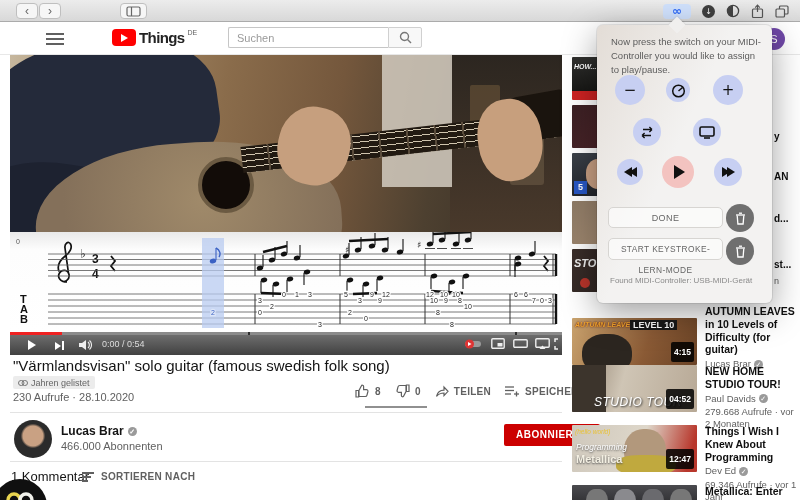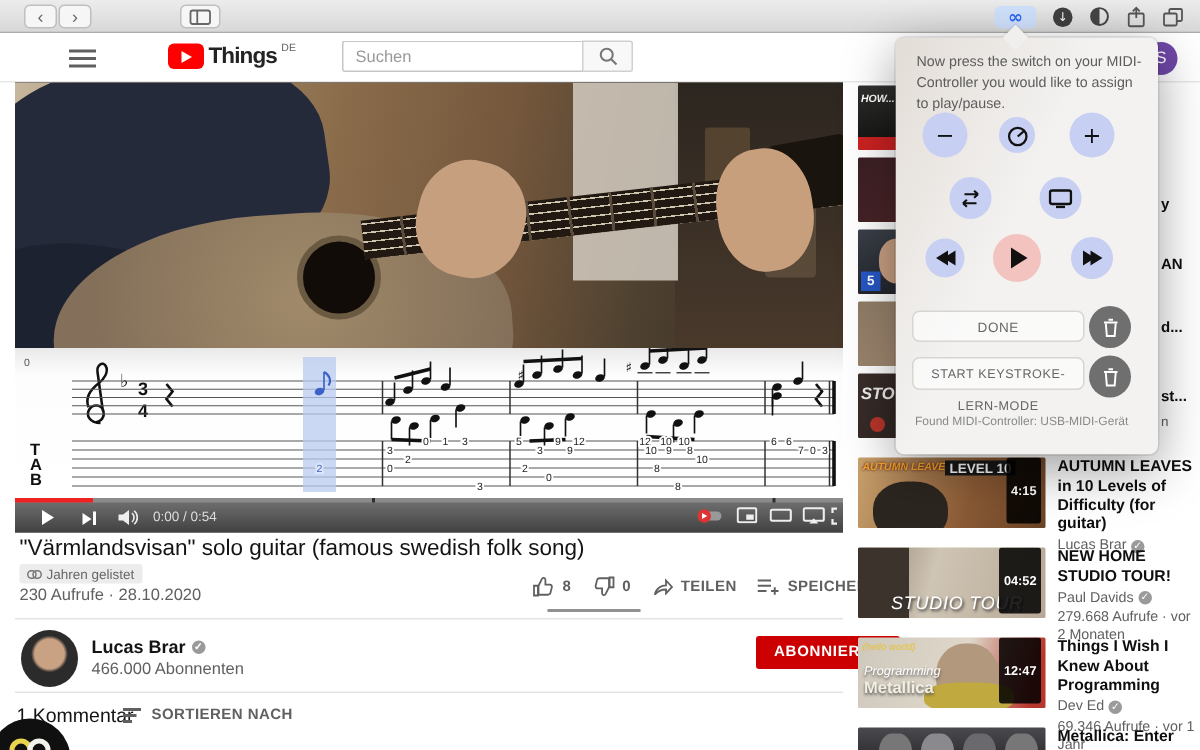--- a/index.html
+++ b/index.html
@@ -92,21 +92,21 @@
   .sorticon{display:flex;flex-direction:column;gap:2px;}
   .sorticon i{height:2px;background:#606060;display:block;}
 
   
   .thumb{left:572px;width:125px;height:47px;border-radius:1px;overflow:hidden;background:#888;}
   .sv-text{left:705px;width:93px;}
   .sv-title{font-size:10.5px;font-weight:bold;color:#0f0f0f;line-height:1.22;}
   .sv-meta{font-size:9.5px;color:#606060;margin-top:2px;line-height:1.3;display:flex;align-items:center;gap:3px;}
   .sv-meta2{font-size:9.5px;color:#606060;line-height:1.3;margin-top:1px;}
   .dur{position:absolute;right:3px;bottom:3px;background:rgba(0,0,0,.85);color:#fff;font-size:8.5px;
-       padding:16px 3px;border-radius:2px;line-height:12px;font-weight:bold;text-align:center;}
+       padding:4px 3px;border-radius:2px;line-height:12px;font-weight:bold;text-align:center;}
   .cth{left:572px;width:125px;height:43px;overflow:hidden;border-radius:1px;}
   .frag{left:774px;font-size:10px;font-weight:bold;color:#0f0f0f;}
 
   
   .t-autumn{background:linear-gradient(110deg,#caa36e,#8a5a35 60%,#6a4326);}
   .t-autumn .tx1{position:absolute;left:3px;top:3px;color:#f2a52e;font-size:7px;font-weight:bold;font-style:italic;text-shadow:0 0 2px #400;}
   .t-autumn .tx2{position:absolute;left:58px;top:2px;color:#fff;font-size:9px;font-weight:bold;background:#181818;padding:0 3px;}
   .t-autumn .guy{position:absolute;left:10px;top:16px;width:50px;height:40px;background:#2c2620;border-radius:45%;}
   .t-studio{background:linear-gradient(105deg,#8a7a68,#cfc5b5 40%,#b7a895);}
   .t-studio .dk{position:absolute;left:0;top:0;width:34px;height:47px;background:#3c342c;}
@@ -494,21 +494,21 @@
       <span class="tx">STO</span>
       <span class="rdot"></span>
     </div>
 
   <span class="abs frag" style="top:131px">y</span>
   <span class="abs frag" style="top:171px">AN</span>
   <span class="abs frag" style="top:213px">d...</span>
   <span class="abs frag" style="top:259px">st...</span>
   <span class="abs frag" style="top:276px;color:#606060;font-weight:normal;font-size:9px">n</span>
 
-  <div class="abs thumb t-autumn" style="top:305px">
+  <div class="abs thumb t-autumn" style="top:318px">
     <span class="tx1">AUTUMN LEAVES</span>
     <span class="tx2">LEVEL 10</span>
     <span class="guy"></span>
     <span class="dur">4:15</span>
   </div>
   <div class="abs sv-text" style="top:305px">
     <div class="sv-title">AUTUMN LEAVES in 10 Levels of Difficulty (for guitar)</div>
     <div class="sv-meta">
         <span>Lucas Brar</span>
         <span class="vcheck">✓</span>

